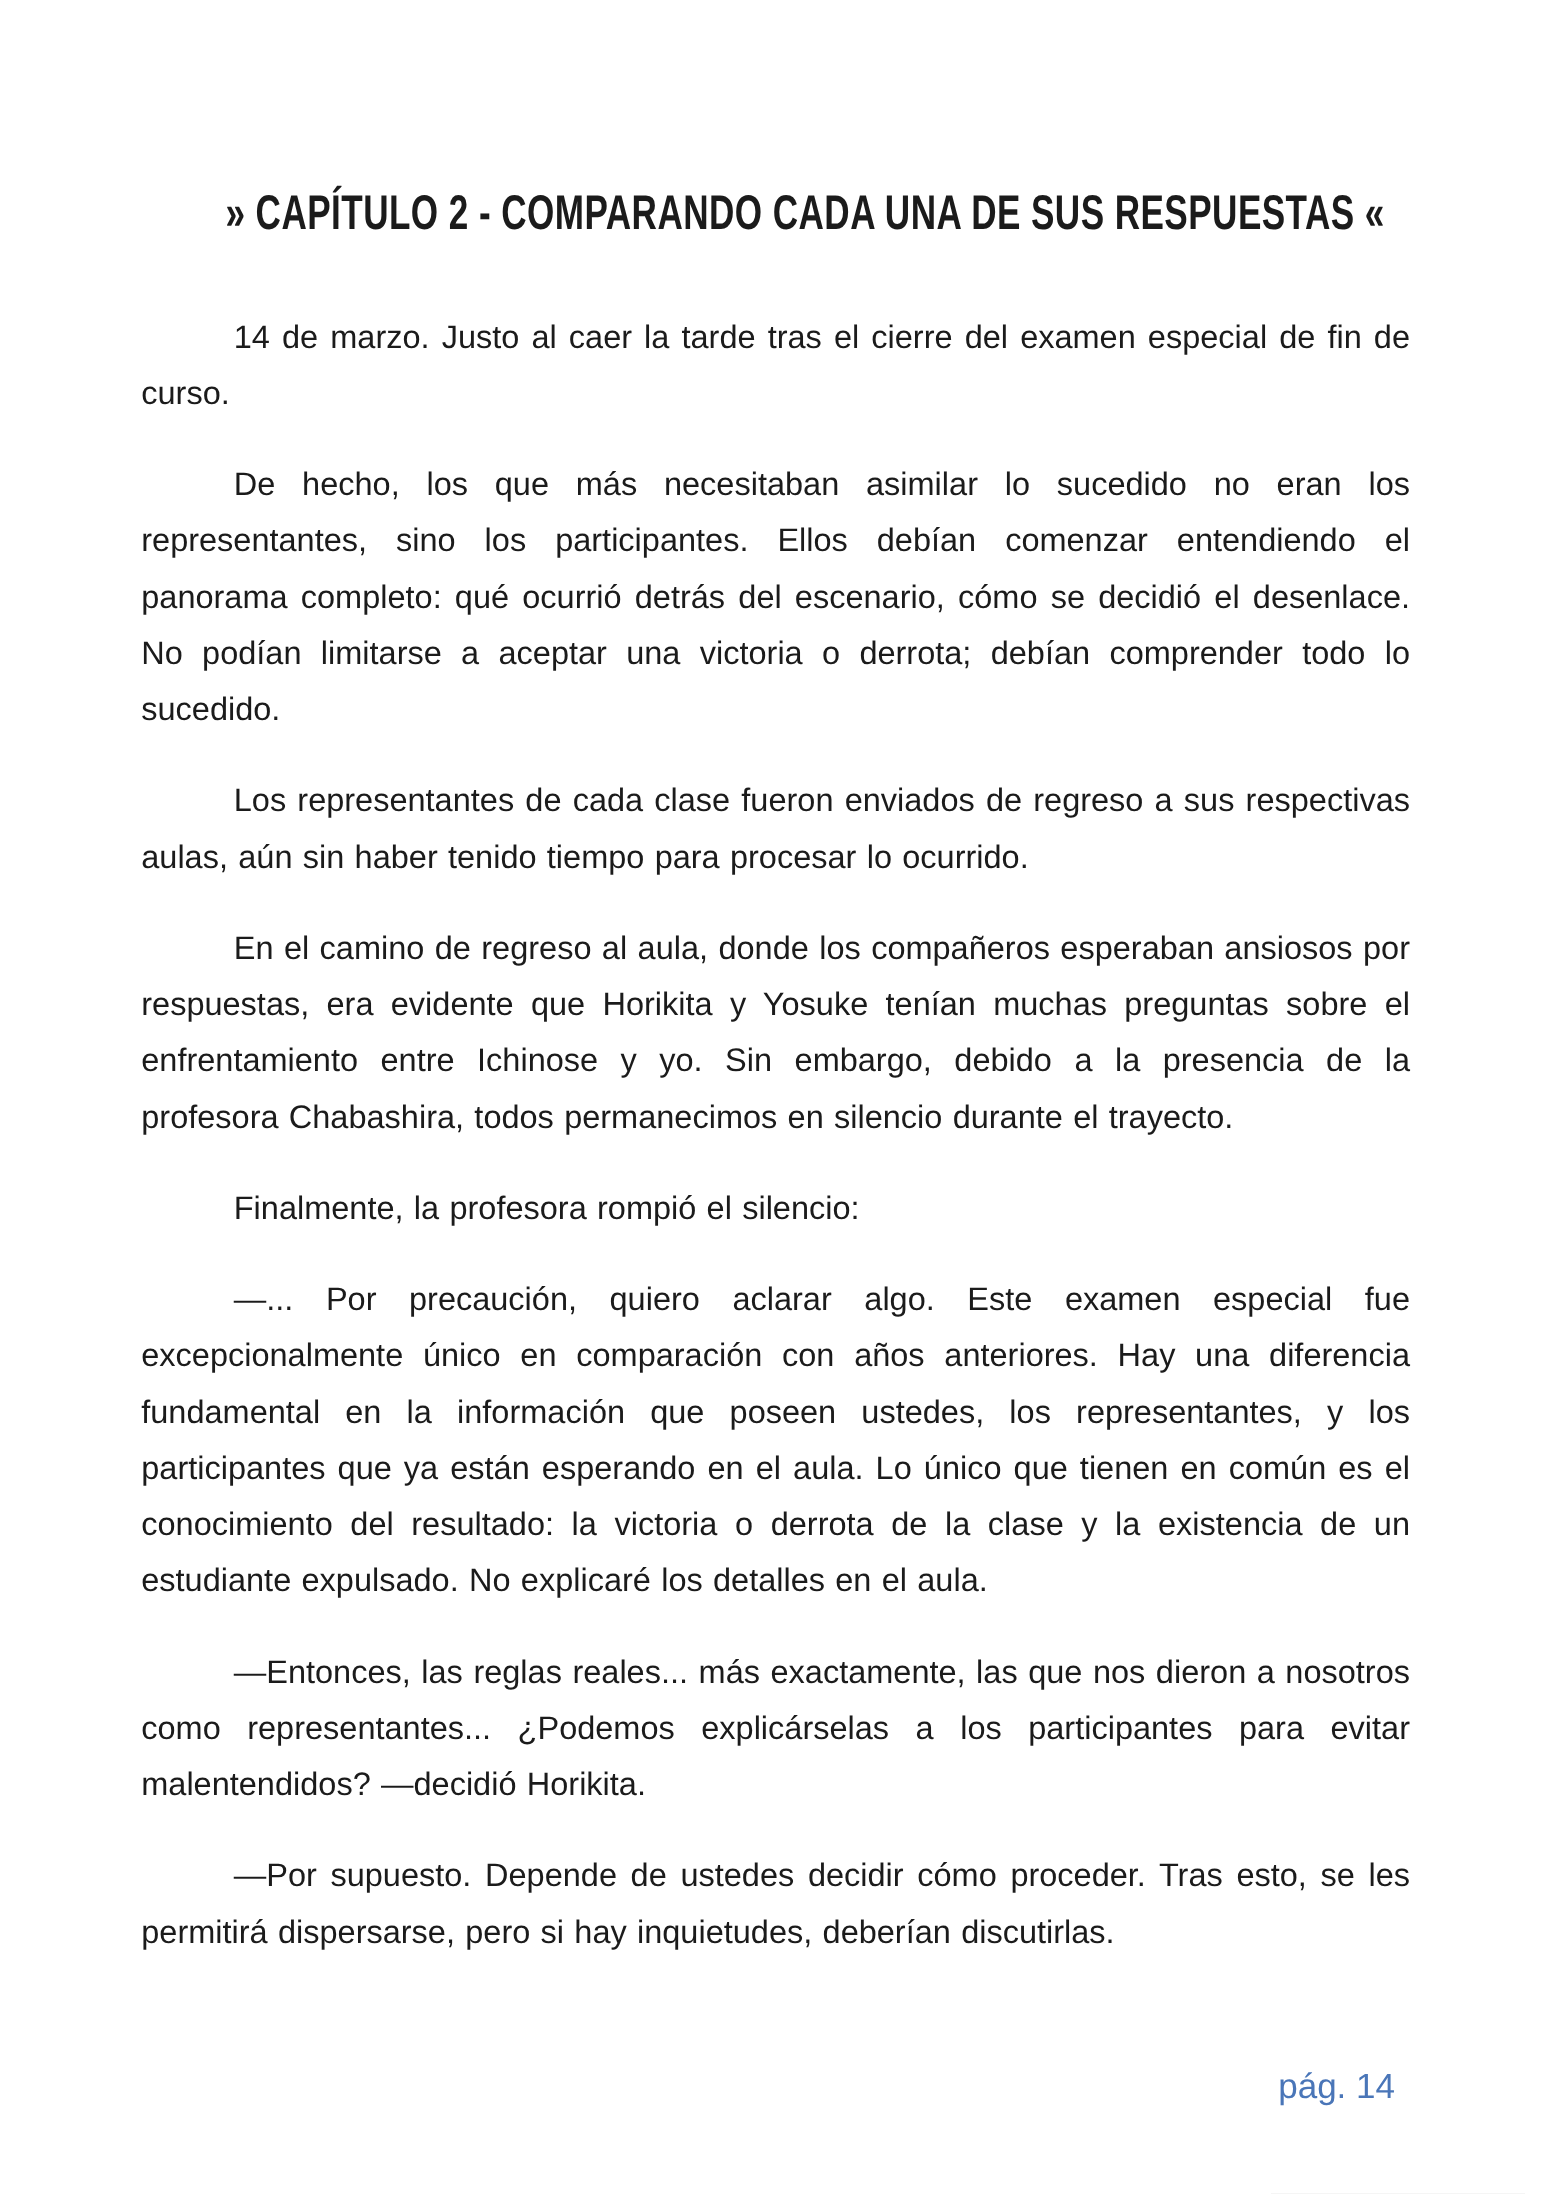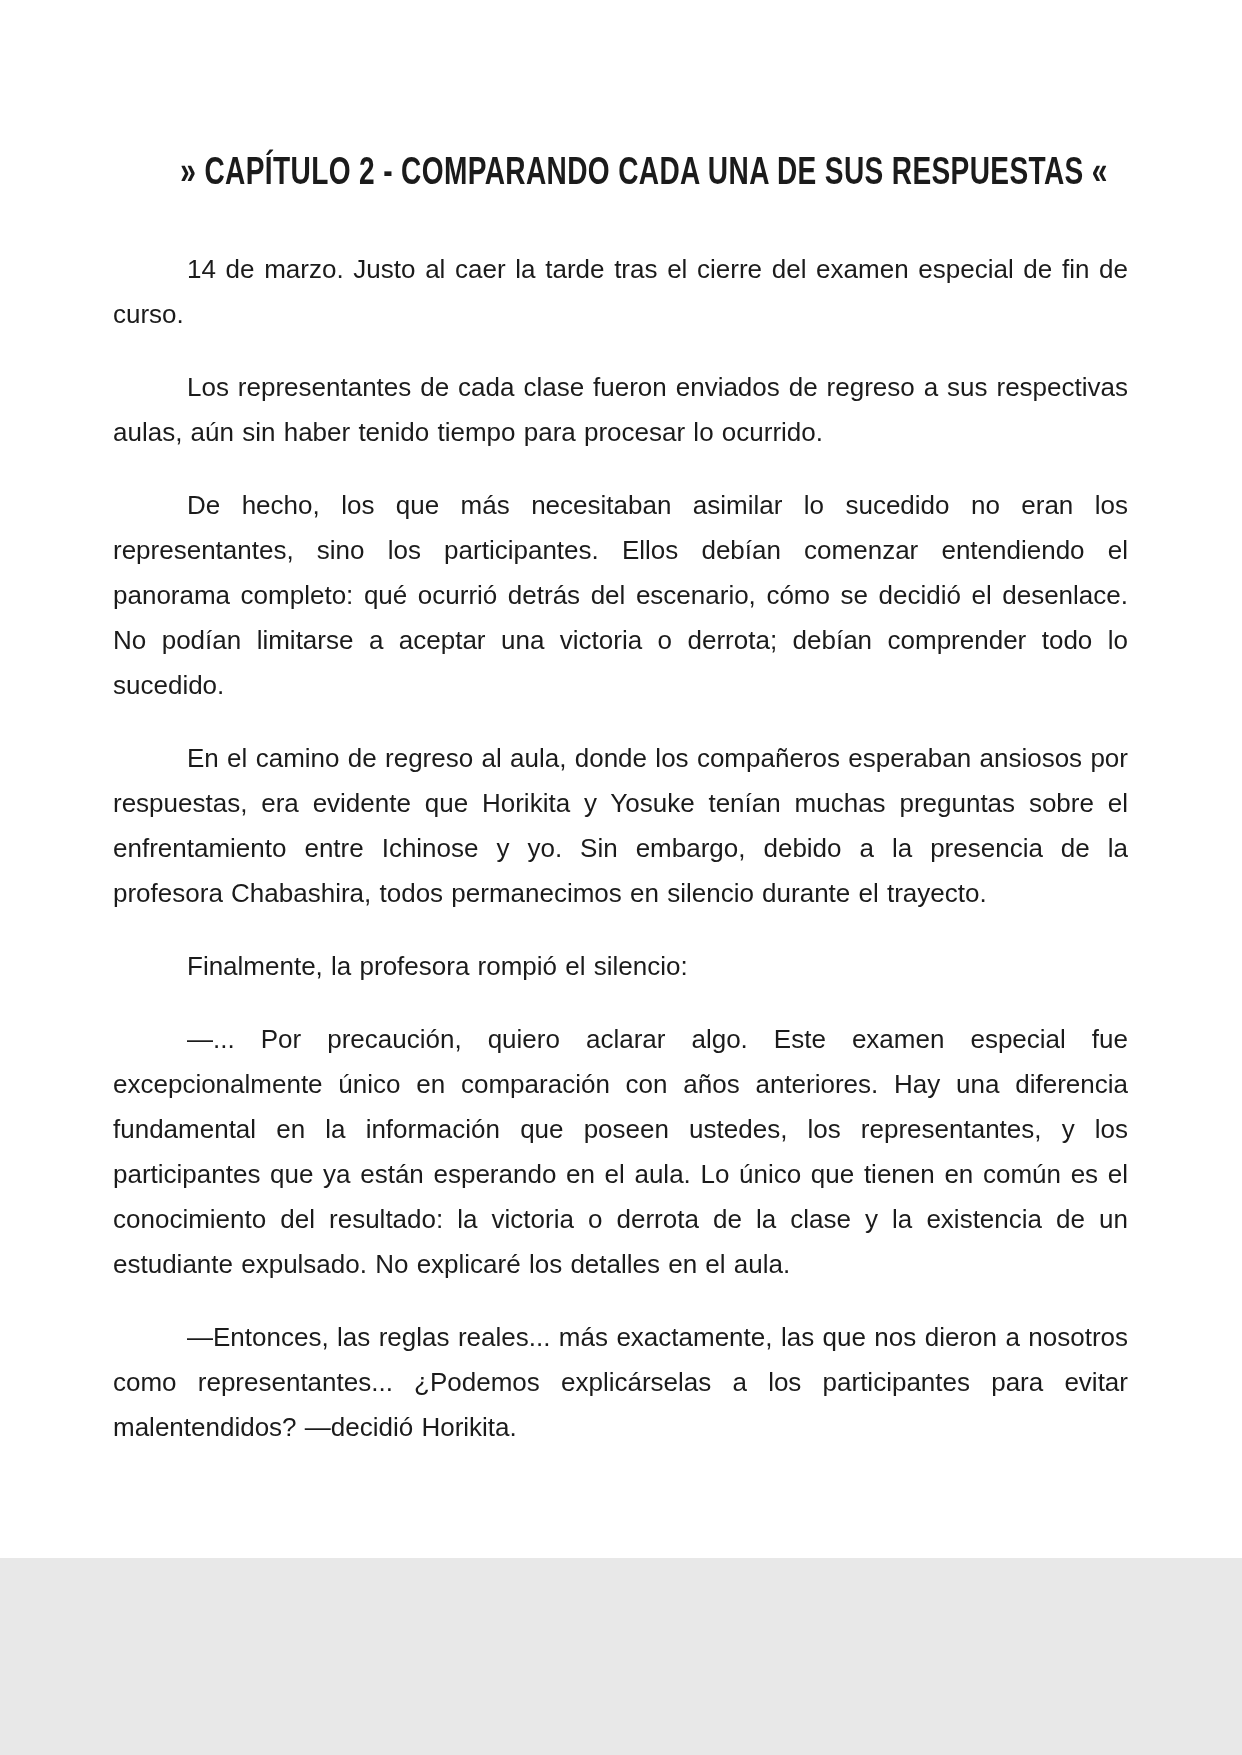--- a/index.html
+++ b/index.html
@@ -3,21 +3,21 @@
 <meta charset="utf-8">
 <style>
   html, body {
     margin: 0;
     padding: 0;
     background: #e8e8e8;
   }
   .page {
     position: relative;
     width: 1242px;
-    height: 1558px;
+    height: 1755px;
     background: var(--page-bg, #ffffff);
     font-family: "Liberation Sans", sans-serif;
     color: var(--text-color, #1b1b1b);
     overflow: hidden;
     margin: 0 auto;
   }
   .chapter-title {
     position: absolute;
     top: 150px;
     left: 0;
@@ -61,23 +61,24 @@
 </style>
 </head>
 <body>
 
 <div class="page" style="--page-bg: #ffffff; --text-color: #1b1b1b; --footer-color: #4a76b8;">
 
   <h1 class="chapter-title"><span class="squeeze">» CAPÍTULO 2 - COMPARANDO CADA UNA DE SUS RESPUESTAS «</span></h1>
 
   <div class="body-text" id="body-text">
       <p>14 de marzo. Justo al caer la tarde tras el cierre del examen especial de fin de curso.</p>
+      <p>De hecho, los que más necesitaban asimilar lo sucedido no eran los representantes, sino los participantes. Ellos debían comenzar entendiendo el panorama completo: qué ocurrió detrás del escenario, cómo se decidió el desenlace. No podían limitarse a aceptar una victoria o derrota; debían comprender todo lo sucedido.</p>
       <p>Los representantes de cada clase fueron enviados de regreso a sus respectivas aulas, aún sin haber tenido tiempo para procesar lo ocurrido.</p>
-      <p>De hecho, los que más necesitaban asimilar lo sucedido no eran los representantes, sino los participantes. Ellos debían comenzar entendiendo el panorama completo: qué ocurrió detrás del escenario, cómo se decidió el desenlace. No podían limitarse a aceptar una victoria o derrota; debían comprender todo lo sucedido.</p>
       <p>En el camino de regreso al aula, donde los compañeros esperaban ansiosos por respuestas, era evidente que Horikita y Yosuke tenían muchas preguntas sobre el enfrentamiento entre Ichinose y yo. Sin embargo, debido a la presencia de la profesora Chabashira, todos permanecimos en silencio durante el trayecto.</p>
       <p>Finalmente, la profesora rompió el silencio:</p>
       <p>—... Por precaución, quiero aclarar algo. Este examen especial fue excepcionalmente único en comparación con años anteriores. Hay una diferencia fundamental en la información que poseen ustedes, los representantes, y los participantes que ya están esperando en el aula. Lo único que tienen en común es el conocimiento del resultado: la victoria o derrota de la clase y la existencia de un estudiante expulsado. No explicaré los detalles en el aula.</p>
       <p>—Entonces, las reglas reales... más exactamente, las que nos dieron a nosotros como representantes... ¿Podemos explicárselas a los participantes para evitar malentendidos? —decidió Horikita.</p>
+      <p>—Por supuesto. Depende de ustedes decidir cómo proceder. Tras esto, se les permitirá dispersarse, pero si hay inquietudes, deberían discutirlas.</p>
     </div>
 
   <div class="page-footer">pág. 14</div>
 
 </div>
 
 </body></html>

